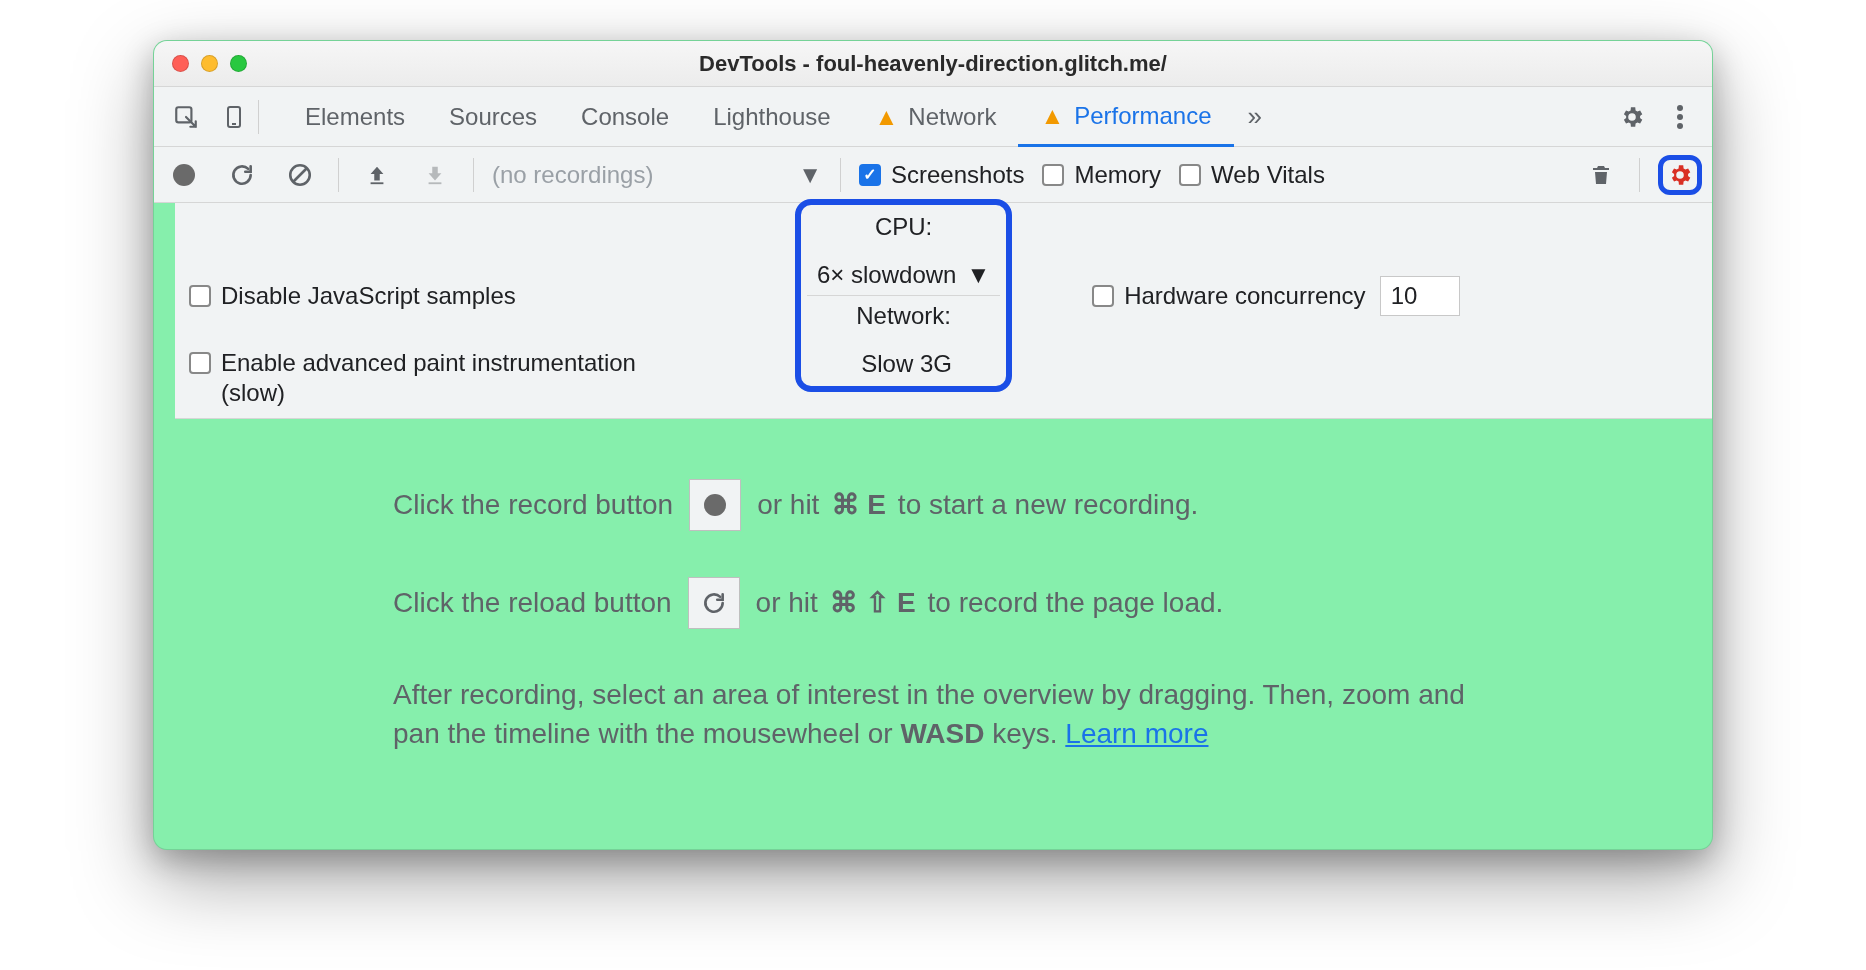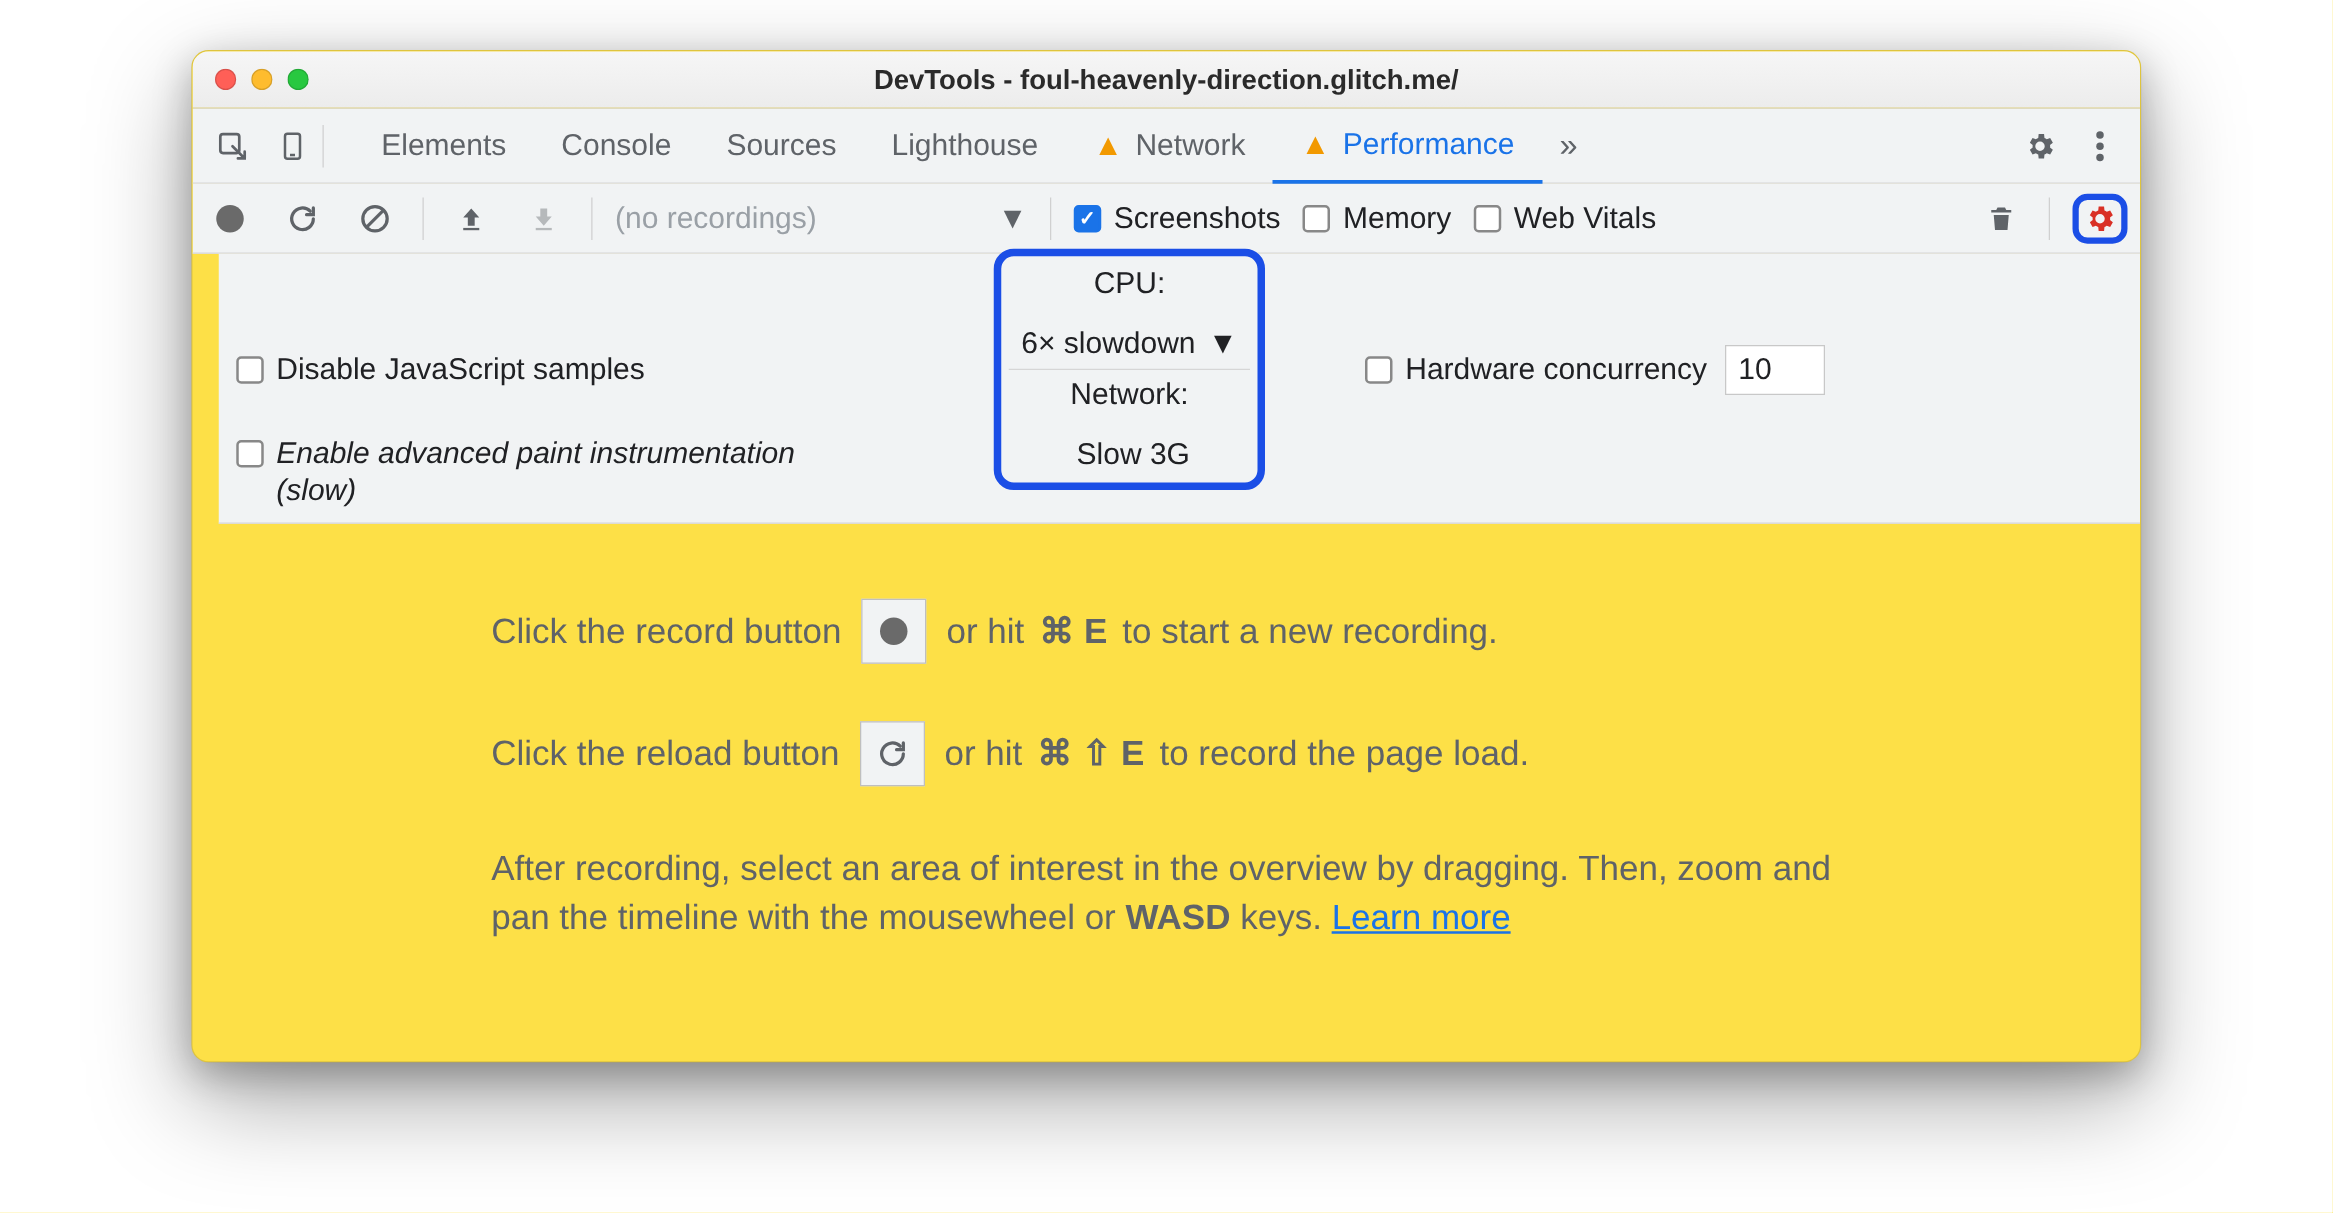--- a/index.html
+++ b/index.html
@@ -1,21 +1,21 @@
 <!DOCTYPE html>
 <html><head>
 <meta charset="utf-8">
 <style>
   * { box-sizing: border-box; margin: 0; padding: 0; }
   html, body { width: 1866px; height: 970px; background: #fff; font-family: "Helvetica Neue", Arial, sans-serif; }
   .stage { width:1866px; height:970px; display:flex; align-items:flex-start; justify-content:center; padding-top:40px;}
   .window {
     width: 1560px;
     border-radius: 14px;
-    background: #fde047;
+    background: #86efac;
     box-shadow: 0 30px 80px rgba(0,0,0,.35), 0 10px 30px rgba(0,0,0,.25);
     overflow: hidden;
     border: 1px solid rgba(0,0,0,.12);
   }
   
   .titlebar {
     height: 46px;
     background: linear-gradient(#f6f6f6,#ececec);
     border-bottom: 1px solid #d6d6d6;
     display:flex; align-items:center;
@@ -110,24 +110,24 @@
             <rect x="6" y="2" width="12" height="20" rx="2"></rect>
             <line x1="10" y1="19" x2="14" y2="19"></line>
           </svg>
       </div>
       <div class="vline"></div>
       <div class="sepgap"></div>
       <div class="tab">
           <span>Elements</span>
         </div>
       <div class="tab">
+          <span>Sources</span>
+        </div>
+      <div class="tab">
           <span>Console</span>
-        </div>
-      <div class="tab">
-          <span>Sources</span>
         </div>
       <div class="tab">
           <span>Lighthouse</span>
         </div>
       <div class="tab">
         <span class="warn">▲</span>
         <span>Network</span>
       </div>
       <div class="tab active">
         <span class="warn">▲</span>
@@ -238,21 +238,21 @@
         <div class="rightcol">
           <label class="chk">
             <span class="chkbox"></span>
             <span>Hardware concurrency</span>
           </label>
           <div class="numbox">
             <span>10</span>
           </div>
         </div>
       </div>
-      <div class="row" style="margin-top:-50px;font-style:italic;">
+      <div class="row" style="margin-top:-50px;">
         <div class="cell leftcol" style="align-items:flex-start;">
           <label class="chk" style="align-items:flex-start">
             <span class="chkbox" style="margin-top:4px"></span>
             <span style="max-width:460px;line-height:1.25">Enable advanced paint instrumentation (slow)</span>
           </label>
         </div>
       </div>
     </div>
 
     <div class="content">

